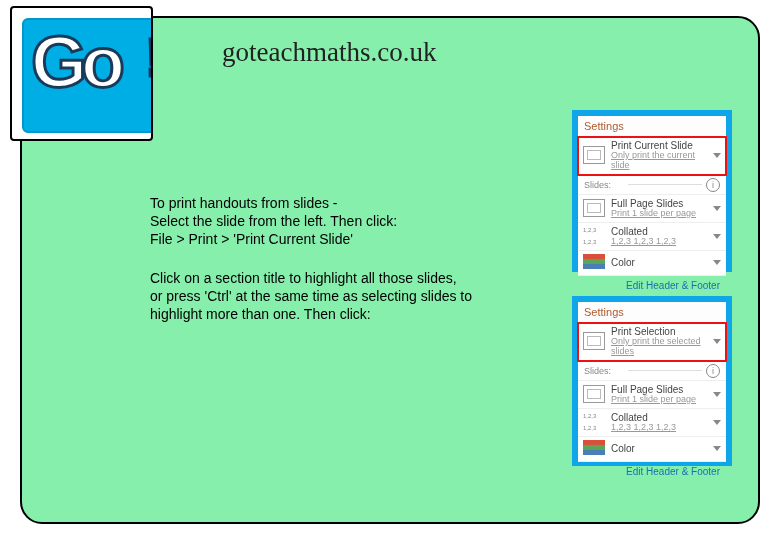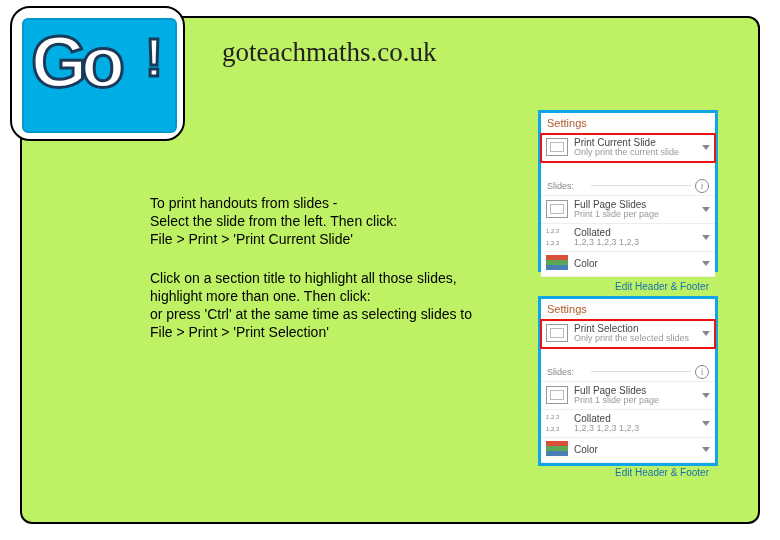--- a/index.html
+++ b/index.html
@@ -7,33 +7,33 @@
     width: 780px; height: 540px;
     font-family: Arial, Helvetica, sans-serif;
     background: #fff;
     position: relative;
   }
   .frame {
     position: absolute;
     top: 16px; left: 20px;
     width: 740px; height: 508px;
     border: 2px solid #000;
-    border-radius: 12px;
-    background: #bef264;
+    border-radius: 22px;
+    background: #86efac;
   }
   .logo {
     position: absolute;
     top: 6px; left: 10px;
     width: 180px; height: 140px;
     z-index: 10;
   }
   .logo-inner {
-    width: 175px; height: 135px;
+    width: 143px; height: 135px;
     border: 2px solid #000;
-    border-radius: 20px;
+    border-radius: 4px;
     background: #fff;
     overflow: hidden;
     position: relative;
   }
   .logo-blue {
     position: absolute;
     left: 10px; top: 10px;
     width: 155px; height: 115px;
     background: #00aee6;
     border: 2px solid #0098cc;
@@ -89,24 +89,24 @@
   .footer {
     position: absolute;
     bottom: 10px; left: 0; right: 0;
     text-align: center;
     font-size: 14px;
     color: #000;
   }
   
   .panel {
     position: absolute;
-    right: 40px;
-    width: 180px;
-    background: #fff;
-    border: 3px solid #0ea5e9;
+    right: 26px;
+    width: 160px;
+    background: #fff;
+    border: 6px solid #0ea5e9;
     font-size: 10px;
     color: #666;
   }
   .panel1 { top: 92px; height: 162px; }
   .panel2 { top: 278px; height: 170px; }
   .panel-hdr {
     padding: 4px 6px;
     color: #b05a2c;
     font-size: 11px;
     border-bottom: 1px solid #eee;
@@ -140,36 +140,36 @@
   .ic.collated::before {
     content:"1,2,3"; position:absolute; left:0; top:0; font-size:6px; color:#888;
   }
   .ic.collated::after {
     content:"1,2,3"; position:absolute; left:0; bottom:0; font-size:6px; color:#888;
   }
   .ic.color { border:none; padding:0; }
   .ic.color div { height:5px; }
   .rtxt { flex:1; line-height: 1.1; }
   .rtxt .main { color:#444; font-size:10px; }
-  .rtxt .sub { color:#999; font-size:9px; }
+  .rtxt .sub { color:#999; font-size:9px;text-decoration:underline; }
   .chev {
     width: 0; height: 0;
     border-left: 4px solid transparent;
     border-right: 4px solid transparent;
     border-top: 5px solid #888;
     margin-left: 4px;
   }
   .info {
     width: 14px; height: 14px;
     border: 1px solid #888; border-radius: 50%;
     font-size: 9px; text-align: center; line-height: 12px;
     color: #888; margin-left: auto;
   }
   .label-row {
-    padding: 17px 6px 2px;
+    padding: 3px 6px 2px;
     border-bottom: 1px solid #eee;
     font-size: 9px; color: #888;
     display:flex; align-items:center;
   }
   .label-row .lbl { width: 40px; }
   .label-row .line { flex:1; height:1px; background:#ddd; margin:0 4px; }
   .link-row {
     padding: 4px 6px;
     text-align: right;
     font-size: 10px;
@@ -186,23 +186,22 @@
   </div>
 
   <div class="body-text">
     <div class="para1">
       <div>To print handouts from slides -</div>
       <div>Select the slide from the left. Then click:</div>
       <div>File &gt; Print &gt; 'Print Current Slide'</div>
     </div>
     <div class="para2">
       <div>Click on a section title to highlight all those slides,</div>
+      <div>or press 'Ctrl' at the same time as selecting slides to</div>
       <div>highlight more than one. Then click:</div>
-      <div>or press 'Ctrl' at the same time as selecting slides to</div>
-      <div>File &gt; Print &gt; 'Print Selection'</div>
     </div>
   </div>
 
   <div class="panel panel1">
     <div class="panel-hdr">Settings</div>
     <div class="row highlight">
       <div class="ic slide"></div>
       <div class="rtxt">
         <div class="main">Print Current Slide</div>
         <div class="sub">Only print the current slide</div>

